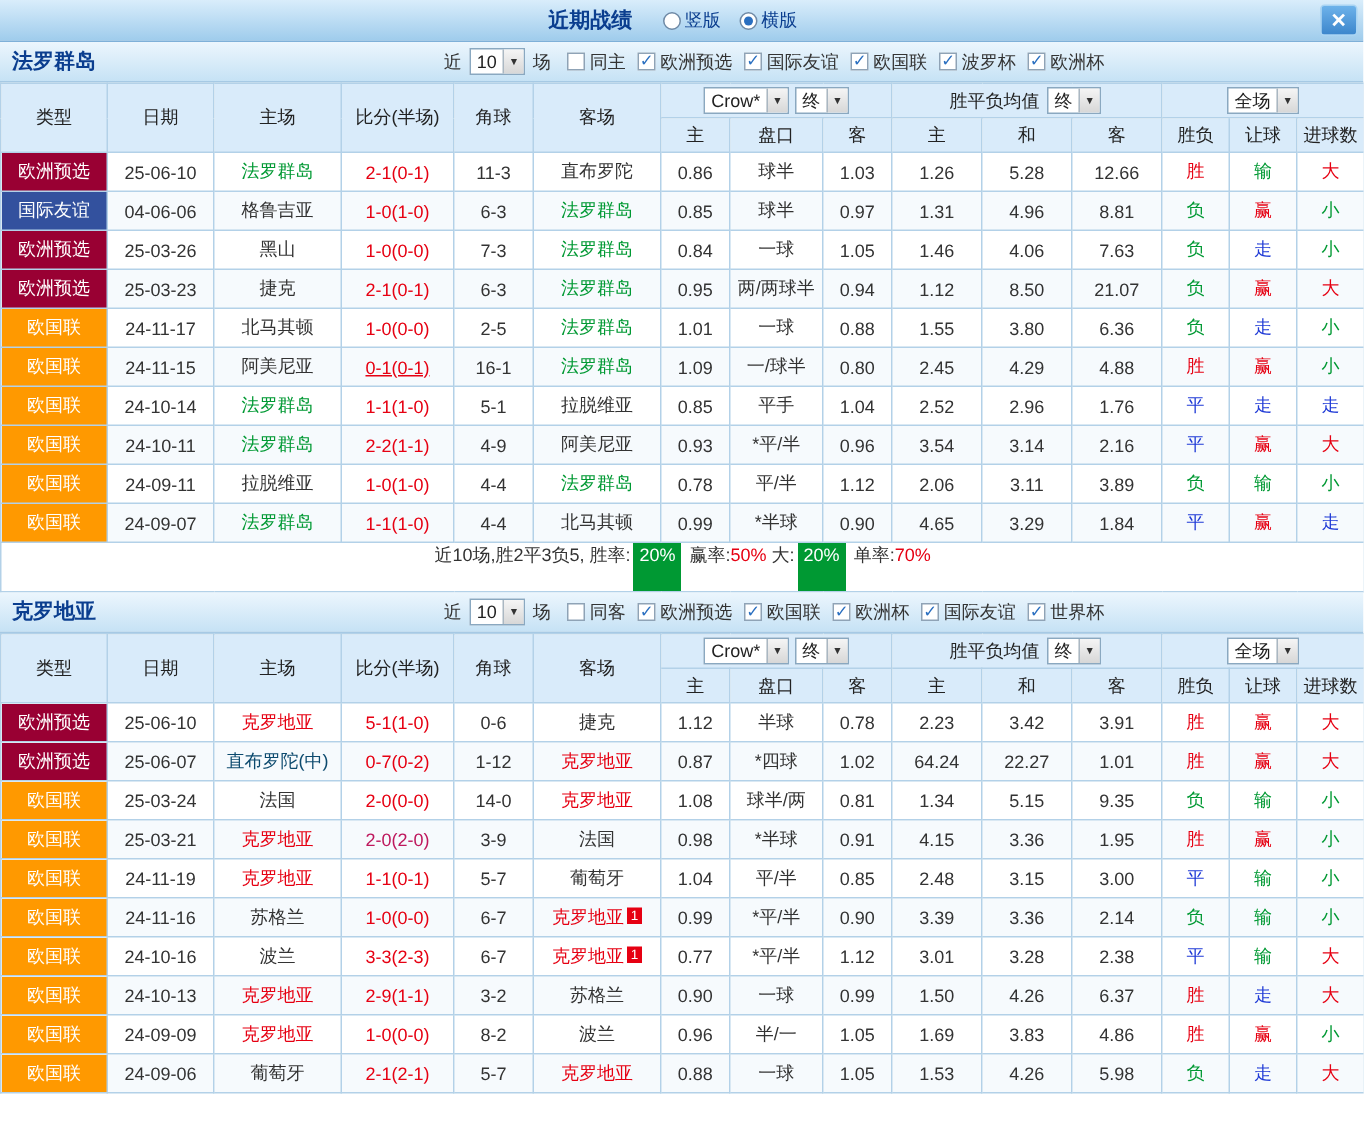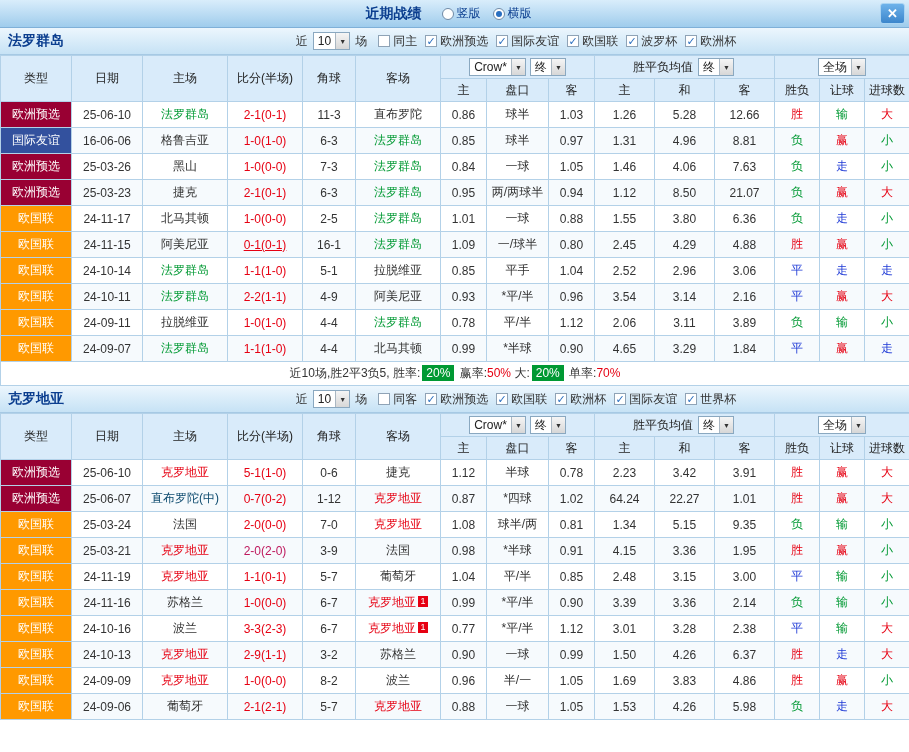--- a/index.html
+++ b/index.html
@@ -68,21 +68,21 @@
     white-space:nowrap; overflow:hidden;
   }
   thead th { background:#d9ebfa; font-weight:normal; color:#222; height:23px; }
   tbody td { height:26px; background:#fff; }
   tbody tr:nth-child(even) td { background:#f6fafd; }
   td.type-cell { color:#fff; }
   .score { }
   .summary-row td { height:24px; background:#fff; }
   .pct-badge {
     display:inline-block; background:#009933; color:#fff;
-    padding:0 4px; height:16px; line-height:16px; margin:0 2px;
+    padding:0 4px; height:32px; line-height:16px; margin:0 2px;
   }
   .rc-badge {
     display:inline-block; background:#e60012; color:#fff; font-size:9px;
     width:10px; height:11px; line-height:11px; margin-left:2px; vertical-align:2px;
   }
 </style>
 </head>
 <body>
 
 <div class="topbar">
@@ -213,21 +213,21 @@
           <td>1.03</td>
           <td>1.26</td>
           <td>5.28</td>
           <td>12.66</td>
           <td style="color: rgb(230, 0, 18);">胜</td>
           <td style="color: rgb(0, 153, 51);">输</td>
           <td style="color: rgb(230, 0, 18);">大</td>
         </tr>
         <tr>
           <td class="type-cell" style="background: rgb(51, 81, 158);">国际友谊</td>
-          <td>16-06-06</td>
+          <td>04-06-06</td>
           <td style="color: rgb(51, 51, 51);">格鲁吉亚</td>
           <td class="score" style="color: rgb(230, 0, 18);">1-0(1-0)</td>
           <td>6-3</td>
           <td><span style="color: rgb(0, 153, 51);">法罗群岛</span></td>
           <td>0.85</td>
           <td>球半</td>
           <td>0.97</td>
           <td>1.31</td>
           <td>4.96</td>
           <td>8.81</td>
@@ -308,21 +308,21 @@
           <td>24-10-14</td>
           <td style="color: rgb(0, 153, 51);">法罗群岛</td>
           <td class="score" style="color: rgb(230, 0, 18);">1-1(1-0)</td>
           <td>5-1</td>
           <td><span style="color: rgb(51, 51, 51);">拉脱维亚</span></td>
           <td>0.85</td>
           <td>平手</td>
           <td>1.04</td>
           <td>2.52</td>
           <td>2.96</td>
-          <td>3.06</td>
+          <td>1.76</td>
           <td style="color: rgb(31, 58, 214);">平</td>
           <td style="color: rgb(31, 58, 214);">走</td>
           <td style="color: rgb(31, 58, 214);">走</td>
         </tr>
         <tr>
           <td class="type-cell" style="background: rgb(255, 153, 0);">欧国联</td>
           <td>24-10-11</td>
           <td style="color: rgb(0, 153, 51);">法罗群岛</td>
           <td class="score" style="color: rgb(230, 0, 18);">2-2(1-1)</td>
           <td>4-9</td>
@@ -508,21 +508,21 @@
           <td>1.01</td>
           <td style="color: rgb(230, 0, 18);">胜</td>
           <td style="color: rgb(230, 0, 18);">赢</td>
           <td style="color: rgb(230, 0, 18);">大</td>
         </tr>
         <tr>
           <td class="type-cell" style="background: rgb(255, 153, 0);">欧国联</td>
           <td>25-03-24</td>
           <td style="color: rgb(51, 51, 51);">法国</td>
           <td class="score" style="color: rgb(230, 0, 18);">2-0(0-0)</td>
-          <td>7-0</td>
+          <td>14-0</td>
           <td><span style="color: rgb(230, 0, 18);">克罗地亚</span></td>
           <td>1.08</td>
           <td>球半/两</td>
           <td>0.81</td>
           <td>1.34</td>
           <td>5.15</td>
           <td>9.35</td>
           <td style="color: rgb(0, 153, 51);">负</td>
           <td style="color: rgb(0, 153, 51);">输</td>
           <td style="color: rgb(0, 153, 51);">小</td>

